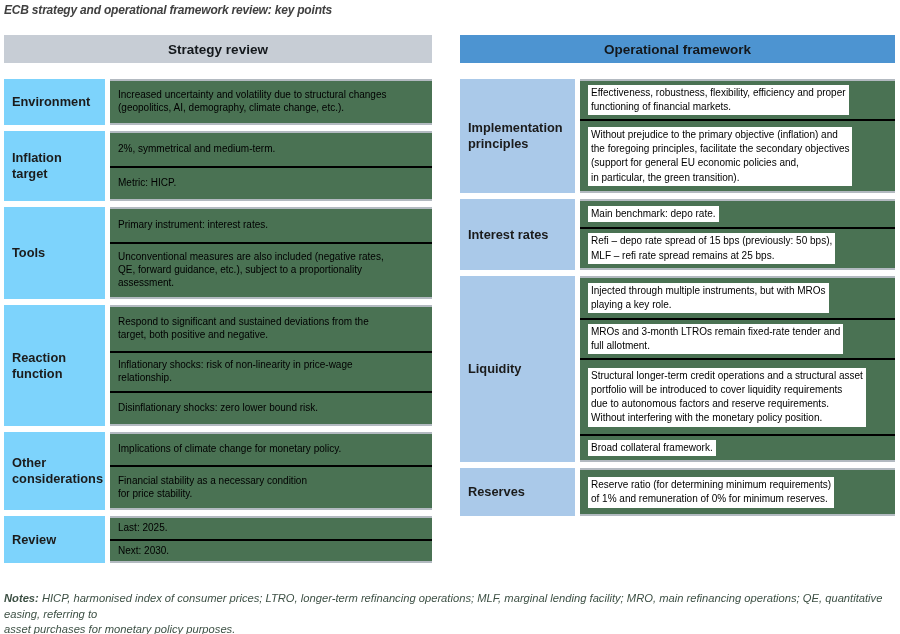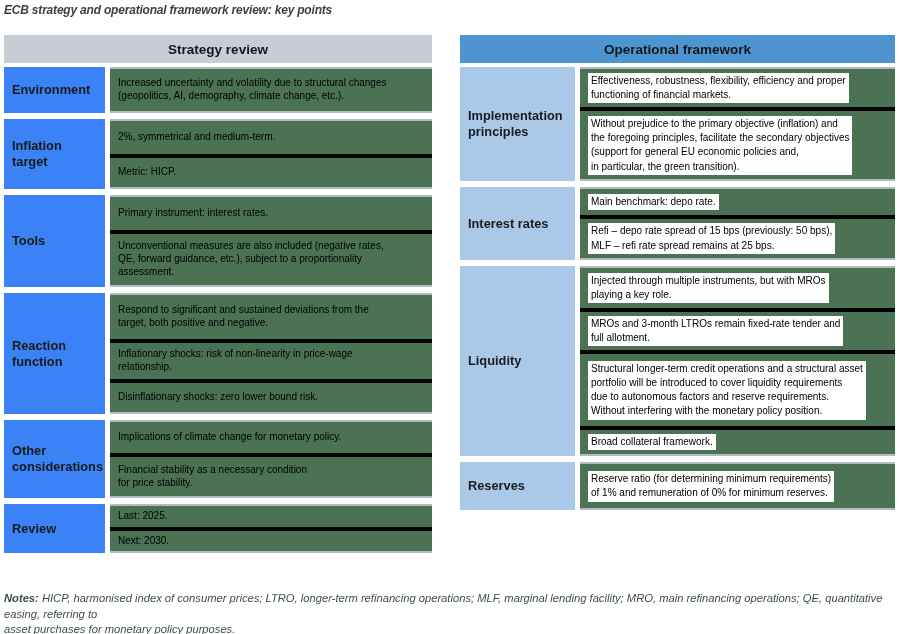--- a/index.html
+++ b/index.html
@@ -1,32 +1,32 @@
 <!DOCTYPE html>
 <html><head>
 <meta charset="utf-8">
 <style>
   * { margin:0; padding:0; box-sizing:border-box; }
   html,body { width:900px; height:634px; background:#fff; font-family:"Liberation Sans","DejaVu Sans",sans-serif; position:relative; overflow:hidden; }
   .title { position:absolute; left:4px; top:3px; font-size:12px; font-weight:bold; font-style:italic; color:#404040; letter-spacing:-0.2px;text-align:right; }
   .tbl { position:absolute; top:35px; }
   .tbl-left  { left:4px;  width:428px; }
   .tbl-right { left:460px; width:435px; }
-  .thead { height:28px; display:flex; align-items:center; justify-content:center; font-size:13.5px; font-weight:bold; color:#14181c; margin-bottom:4px; }
+  .thead { height:28px; display:flex; align-items:center; justify-content:center; font-size:13.5px; font-weight:bold; color:#14181c; margin-bottom:16px; }
   .tbl-left  .thead { background:#c7cdd5; }
   .tbl-right .thead { background:#4d94d1; }
   .group { display:flex; margin-bottom:6px; }
   .label { width:101px; margin-right:5px; display:flex; align-items:center; padding:2px 4px 2px 8px;
            font-size:12.8px; font-weight:bold; color:#1b1b1b; white-space:pre-line; line-height:1.25; flex:none; }
-  .tbl-left  .label { background:#3b82f6; }
+  .tbl-left  .label { background:#7dd3fc; }
   .tbl-right .label { width:115px; background:#aac9e9; }
   .cells { flex:1; background:#4a7253; border-top:2px solid #b3bac1; border-bottom:2px solid #b3bac1; }
   .cell { display:flex; align-items:center; padding:4px 4px 4px 8px; font-size:10px; color:#000;
           white-space:pre-line; line-height:1.27; }
-  .cell + .cell { border-top:4px solid #000000;align-items:center; }
+  .cell + .cell { border-top:2px solid #000000;align-items:center; }
   .tbl-right .cell { line-height:1.42; padding-left:8px; }
   .hl { background:#ffffff; padding:1px 3px; -webkit-box-decoration-break:clone; box-decoration-break:clone; }
   .footer { position:absolute; left:4px; top:576px; width:893px; font-size:11.2px; font-style:italic;
             color:#3d5044; line-height:1.38; white-space:pre-line; }
   .footer .b { font-weight:bold; }
 </style>
 </head>
 <body>
 
 <div class="title">ECB strategy and operational framework review: key points</div>

